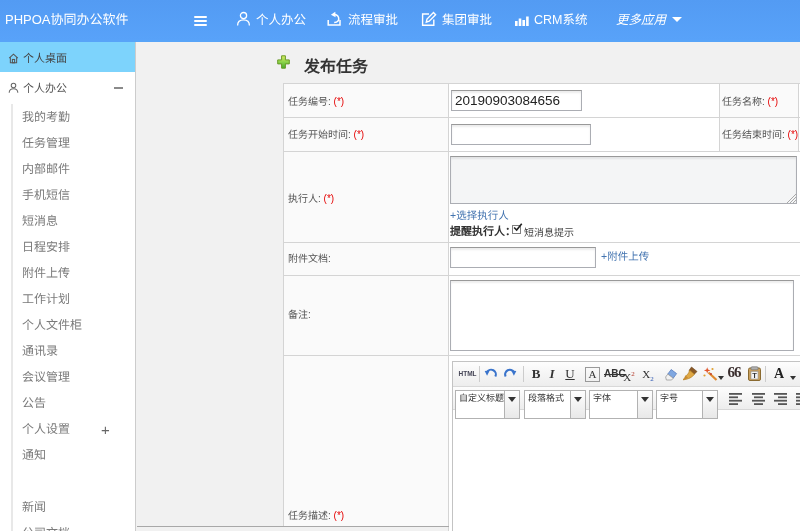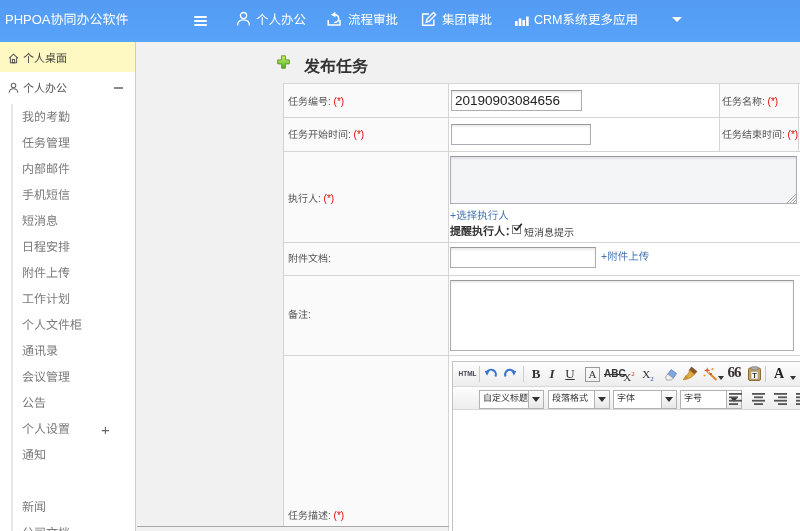--- a/index.html
+++ b/index.html
@@ -10,21 +10,21 @@
 #hd{position:absolute;left:0;top:0;width:800px;height:40px;
  background:linear-gradient(#539bf3,#58a2f9);}
 #hdline{position:absolute;left:0;top:40px;width:800px;height:2px;background:#58a4f8;}
 #logo{position:absolute;left:5px;top:0;height:40px;line-height:39px;color:#fff;font-size:13px;}
 .burger span{display:block;width:13px;height:2px;background:#fff;border-radius:2px;margin:0 0 2px 0;}
 .nav{position:absolute;top:0;height:40px;color:#fff;font-size:12.5px;line-height:41px;white-space:nowrap;}
 .nav svg{vertical-align:-3px;margin-right:5px;}
 .caret{display:inline-block;width:0;height:0;border-left:5px solid transparent;border-right:5px solid transparent;border-top:5px solid #fff;}
 
 #side{position:absolute;left:0;top:42px;width:135px;height:489px;background:#fff;border-right:1px solid #ccc;}
-#sdesk{position:absolute;left:0;top:0;width:135px;height:30px;background:#fef9c3;color:#444;font-size:11px;line-height:32px;}
+#sdesk{position:absolute;left:0;top:0;width:135px;height:30px;background:#7dd3fc;color:#444;font-size:11px;line-height:32px;}
 #sdesk svg{vertical-align:-2px;margin:0 4px 0 8px;}
 .pitem{position:absolute;left:0;width:135px;height:26px;color:#555;font-size:11px;line-height:27px;}
 .pitem svg{vertical-align:-2px;margin:0 4px 0 8px;}
 .treeline{position:absolute;left:11px;top:62px;width:2px;height:427px;background:#e8e8e8;}
 .sitem{position:absolute;left:22px;width:100px;height:26px;color:#7a7a7a;font-size:12px;line-height:26px;}
 .expand{position:absolute;color:#666;font-size:14px;}
 
 #title{position:absolute;left:304px;top:53px;font-size:16px;font-weight:bold;color:#333;}
 
 .lbl{position:absolute;font-size:10px;color:#545454;white-space:nowrap;}
@@ -34,21 +34,21 @@
 .ta{position:absolute;border:1px solid #abadb3;border-top-color:#999;box-sizing:border-box;background:#fbfbfb;box-shadow:inset 0 2px 2px rgba(0,0,0,0.07);}
 .link{position:absolute;font-size:10.5px;color:#4374b0;white-space:nowrap;}
 .grip{position:absolute;width:9px;height:9px;background:
  linear-gradient(135deg,transparent 45%,#aaa 45%,#aaa 52%,transparent 52%,transparent 63%,#aaa 63%,#aaa 70%,transparent 70%,transparent 81%,#aaa 81%,#aaa 88%,transparent 88%);}
 
 #editor{position:absolute;left:452px;top:361px;width:447px;height:175px;border:1px solid #c3c3c3;background:#fff;}
 #tb1{position:absolute;left:0;top:0;width:100%;height:24px;background:linear-gradient(#fdfdfd,#ededed);border-bottom:1px solid #d8d8d8;}
 #tb2{position:absolute;left:0;top:25px;width:100%;height:22px;background:linear-gradient(#fdfdfd,#ededed);border-bottom:1px solid #d8d8d8;}
 .ti{position:absolute;top:4px;height:16px;line-height:16px;font-size:13px;color:#333;text-align:center;}
 .tsep{position:absolute;top:4px;width:1px;height:16px;background:#ccc;}
-.dd{position:absolute;top:3px;height:19px;box-sizing:border-box;border:1px solid #b2b2b2;background:#fff;font-size:9px;color:#333;line-height:15px;white-space:nowrap;margin-left:24px;}
+.dd{position:absolute;top:3px;height:29px;box-sizing:border-box;border:1px solid #b2b2b2;background:#fff;font-size:9px;color:#333;line-height:15px;white-space:nowrap;}
 .dd .dt{position:absolute;left:3px;top:0;}
 .dd .db{position:absolute;right:0;top:0;width:14px;height:100%;border-left:1px solid #b2b2b2;background:linear-gradient(#fefefe,#e8e8e8);}
 .dd .db:after{content:"";position:absolute;left:3px;top:6px;width:0;height:0;border-left:4px solid transparent;border-right:4px solid transparent;border-top:5px solid #333;}
 .alico{position:absolute;top:6px;}
 </style>
 </head>
 <body>
 
 <div id="hd">
   <div id="logo">PHPOA协同办公软件</div>
@@ -73,21 +73,21 @@
         <path d="M13.8 8.5 L13.8 14.2 L2.6 14.2 L2.6 3 L9 3"></path>
         <path d="M6.3 11.1 L7 8.1 L13.5 1.6 L15.6 3.7 L9.2 10.2 Z"></path>
       </svg>集团审批</div>
   <div class="nav" style="left:514px;">
     <svg width="15" height="15" viewBox="0 0 15 15" fill="#fff">
         <rect x="1" y="9" width="2.6" height="5"></rect>
         <rect x="4.7" y="6.5" width="2.6" height="7.5"></rect>
         <rect x="8.4" y="8" width="2.6" height="6"></rect>
         <rect x="12.1" y="4.5" width="2.6" height="9.5"></rect>
       </svg>CRM系统</div>
-  <div class="nav" style="left:588px;">更多应用</div>
+  <div class="nav" style="left:616px;font-style:italic;">更多应用</div>
   <div class="caret abs" style="left:672px;top:17px;"></div>
 </div>
 <div id="hdline"></div>
 
 <div id="side">
   <div id="sdesk"><svg width="11" height="11" viewBox="0 0 14 14" fill="none" stroke="#555" stroke-width="1.3">
         <path d="M1.5 6.5 L7 1.5 L12.5 6.5"></path>
         <path d="M3 5.5 L3 12.5 L11 12.5 L11 5.5"></path>
         <rect x="5.6" y="8.2" width="2.8" height="4.3"></rect>
       </svg>个人桌面</div>

